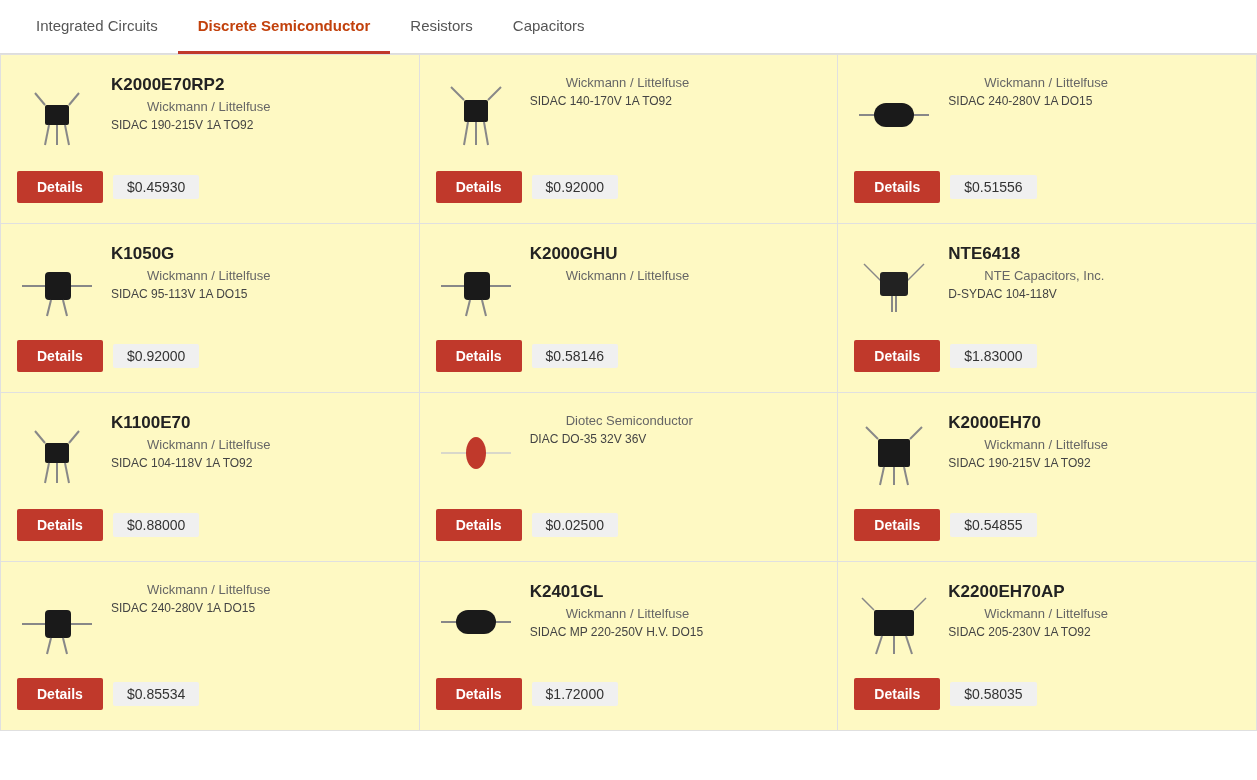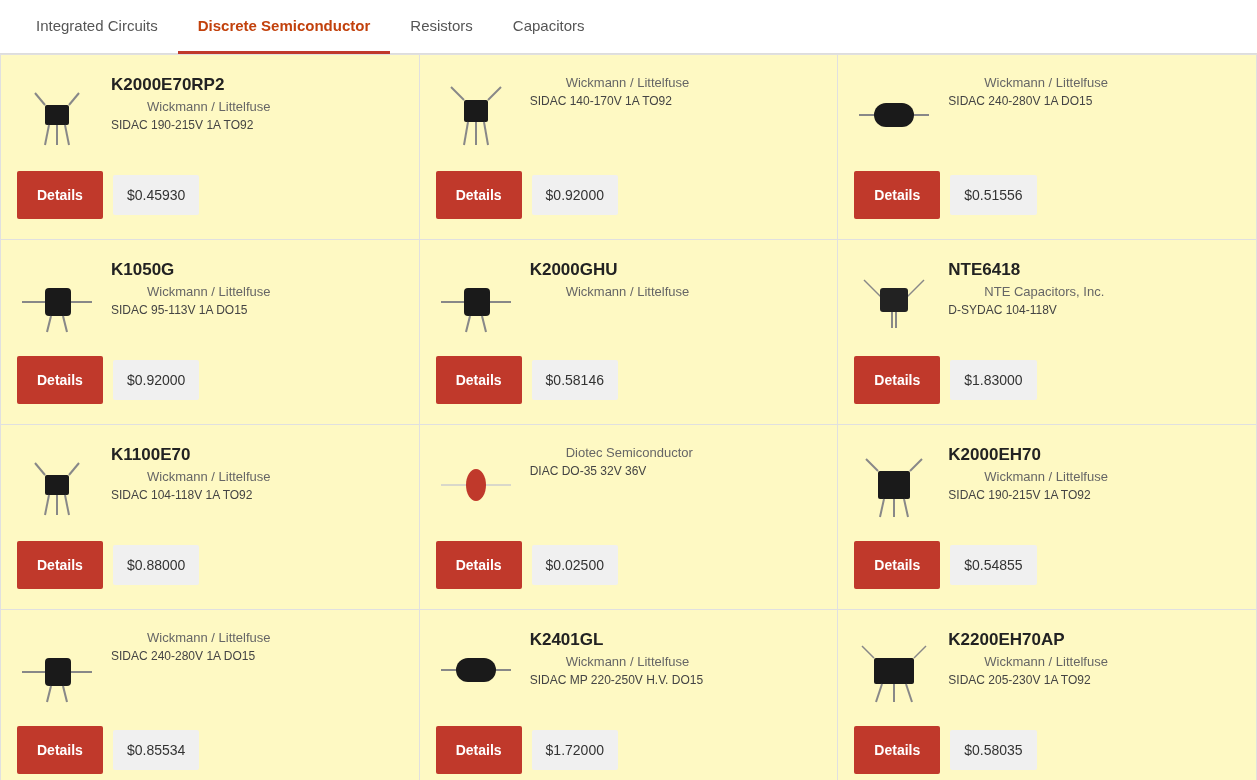--- a/index.html
+++ b/index.html
@@ -84,31 +84,31 @@
       display: flex;
       align-items: center;
       gap: 10px;
       margin-top: auto;
     }
 
     .btn-details {
       background: #c0392b;
       color: #fff;
       border: none;
-      padding: 16px 20px;
+      padding: 8px 20px;
       font-size: 14px;
       font-weight: 600;
       cursor: pointer;
       border-radius: 2px;
     }
 
     .price-badge {
       background: #f0f0f0;
       color: #333;
-      padding: 12px 14px;
+      padding: 4px 14px;
       font-size: 14px;
       border-radius: 2px;
       font-weight: 500;
     }
 
     
     svg { overflow: visible; }
   </style>
 </head>
 <body>

